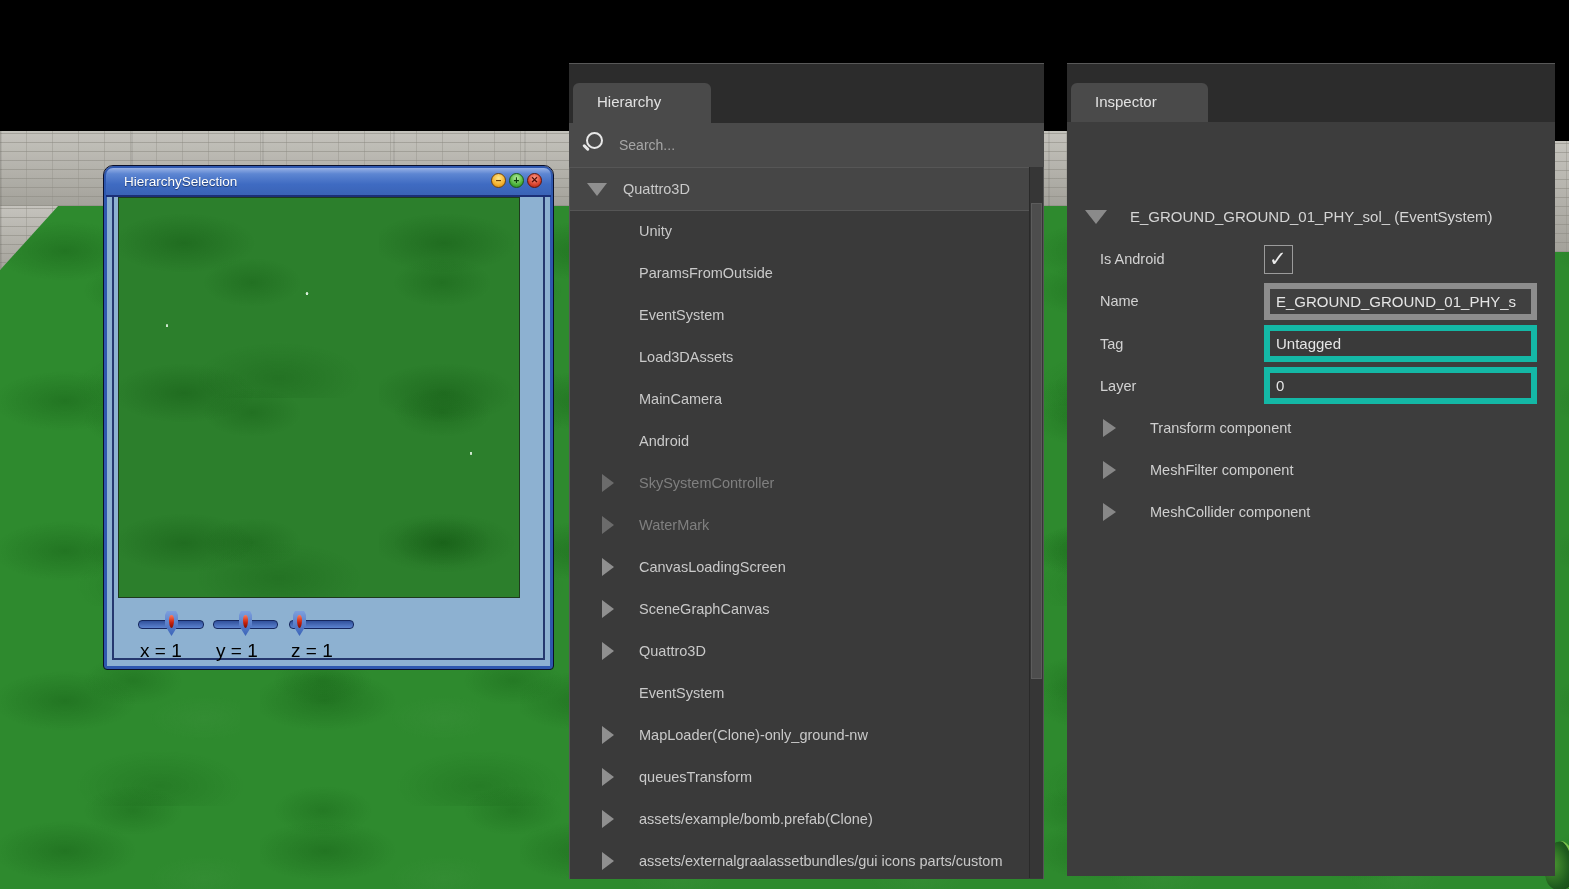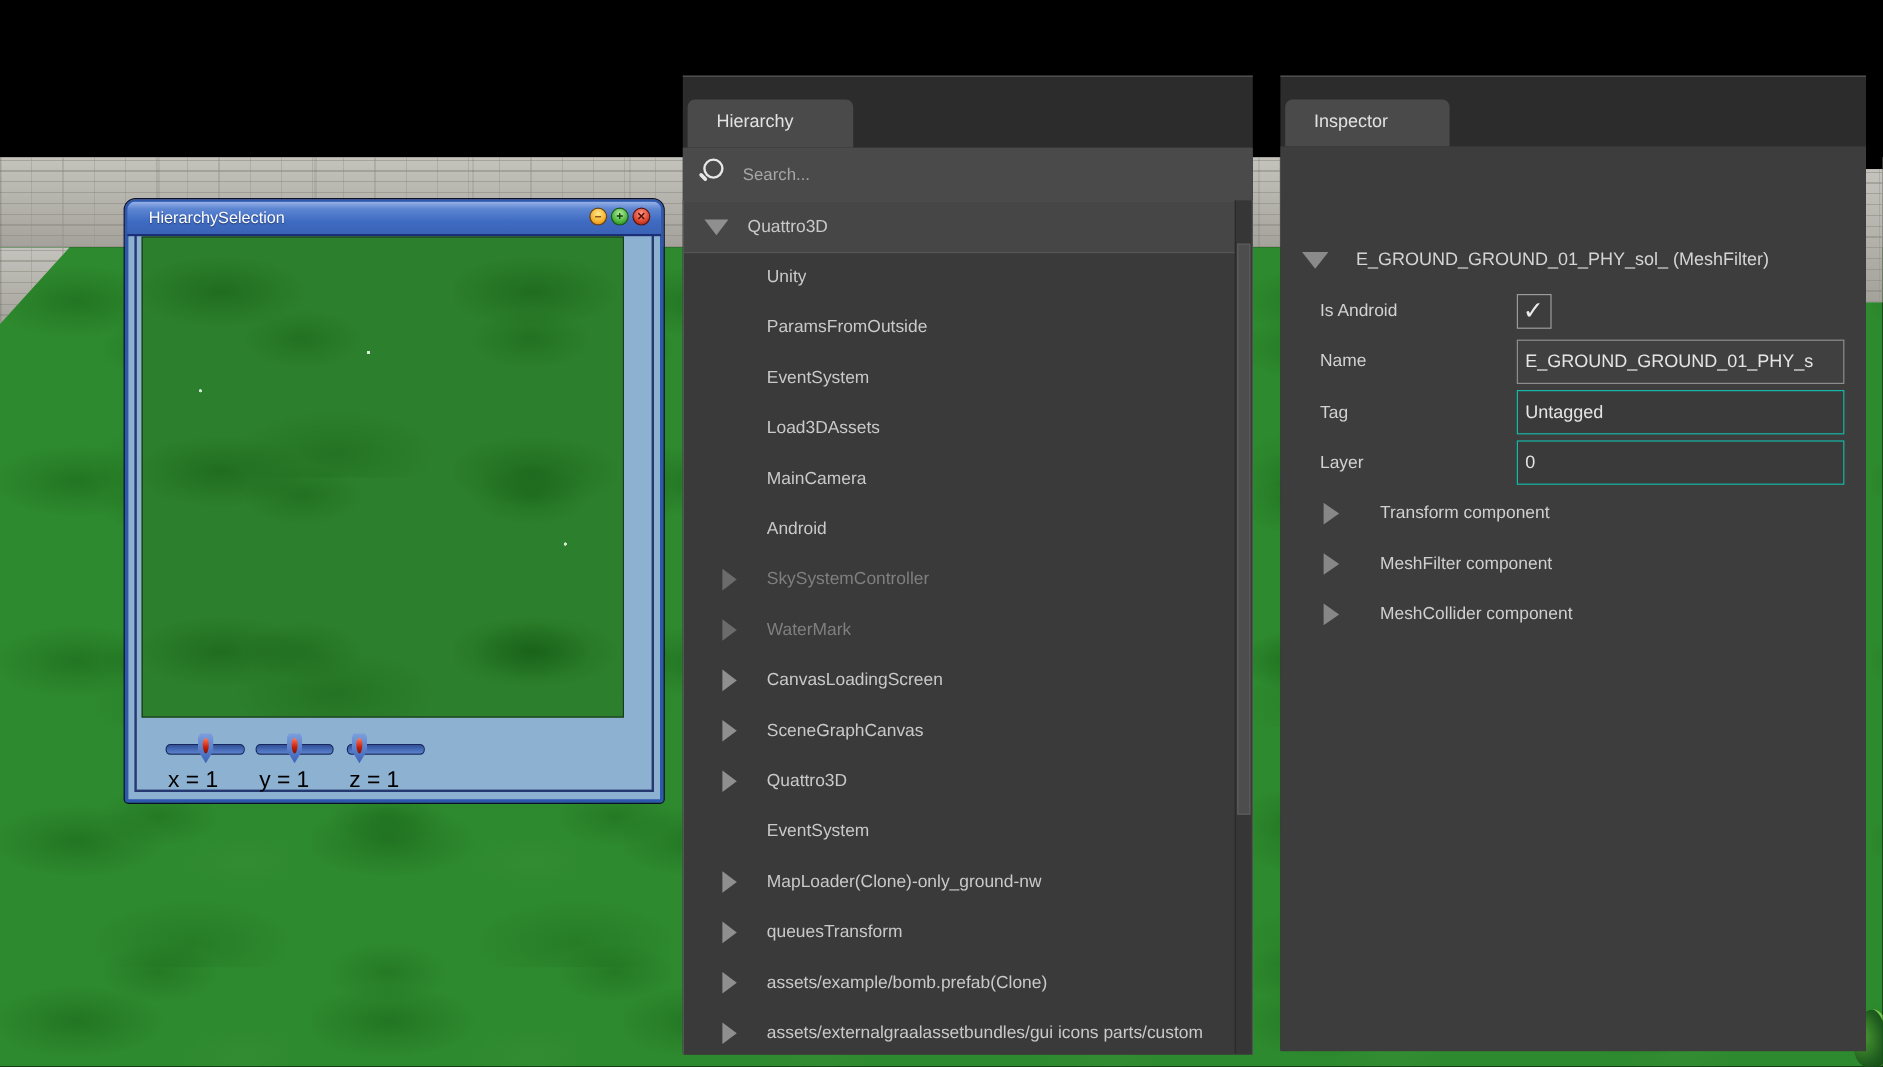--- a/index.html
+++ b/index.html
@@ -110,21 +110,21 @@
   .hrow.dim .t-right{border-left-color:#6b6b6b;}
   .vscroll{position:absolute;right:1px;top:103px;width:13px;height:711px;background:#363636;
     border-left:1px solid #2a2a2a;}
   .vthumb{position:absolute;left:1px;top:36px;width:11px;height:476px;background:#4d4d4d;
     border:1px solid #5c5c5c;box-sizing:border-box;}
 
   
   .icontent{position:absolute;left:0;top:58px;width:488px;height:754px;background:#3d3d3d;}
   .ilabel{position:absolute;left:33px;color:#d2d2d2;font-size:14.5px;line-height:42px;height:42px;}
   .ifield{position:absolute;left:197px;width:273px;height:37px;background:#3a3a3a;
-    border:1px solid #14b8a6;box-sizing:border-box;color:#e5e5e5;font-size:15px;
+    border:6px solid #14b8a6;box-sizing:border-box;color:#e5e5e5;font-size:15px;
     padding:0 6px;font-family:"Liberation Sans",sans-serif;outline:none;}
   .ifield.focused{border-color:#8d8d8d;background:#404040;}
   .icheck{position:absolute;left:197px;top:123px;width:29px;height:29px;background:#3d3d3d;
     border:1px solid #9b9b9b;box-sizing:border-box;}
   .icheck::after{content:"\2713";position:absolute;left:4px;top:1px;color:#ececec;font-size:21px;}
   .iheader{position:absolute;left:0;top:74px;width:488px;height:42px;}
   .iheader .tri{left:18px;top:14px;border-left:11px solid transparent;
     border-right:11px solid transparent;border-top:14px solid #8a8a8a;}
   .iheader-lbl{position:absolute;left:63px;line-height:42px;color:#d5d5d5;font-size:15px;
     white-space:nowrap;}
@@ -250,21 +250,21 @@
     </div>
   </div>
 
   <div class="dpanel" style="left:1067px;top:63px;width:488px;height:812px;">
     <div class="dtab" style="left:4px;top:19px;width:137px;height:39px;">
       <span>Inspector</span>
     </div>
     <div class="icontent">
       <div class="iheader">
         <span class="tri"></span>
-        <span class="iheader-lbl">E_GROUND_GROUND_01_PHY_sol_ (MeshFilter)</span>
+        <span class="iheader-lbl">E_GROUND_GROUND_01_PHY_sol_ (EventSystem)</span>
       </div>
       <span class="ilabel" style="top:116px;">Is Android</span>
       <div class="icheck"></div>
 
       <span class="ilabel" style="top:158px;">Name</span>
       <input class="ifield focused" style="top: 161px;" value="E_GROUND_GROUND_01_PHY_s">
 
       <span class="ilabel" style="top:201px;">Tag</span>
       <input class="ifield" style="top: 203px;" value="Untagged">
 

